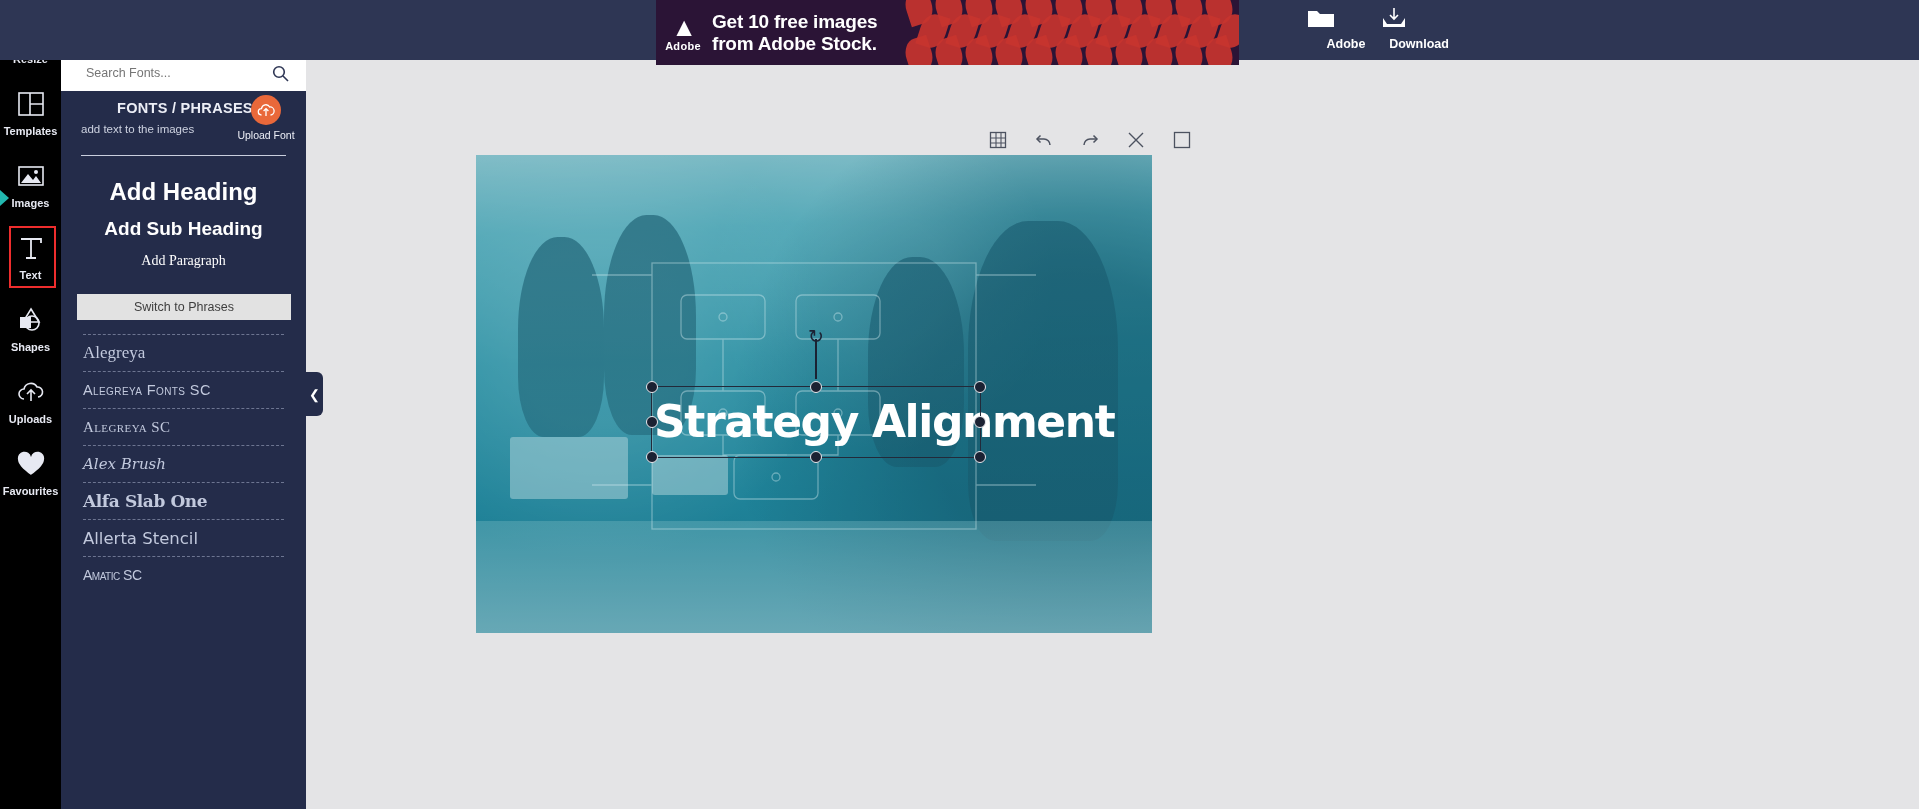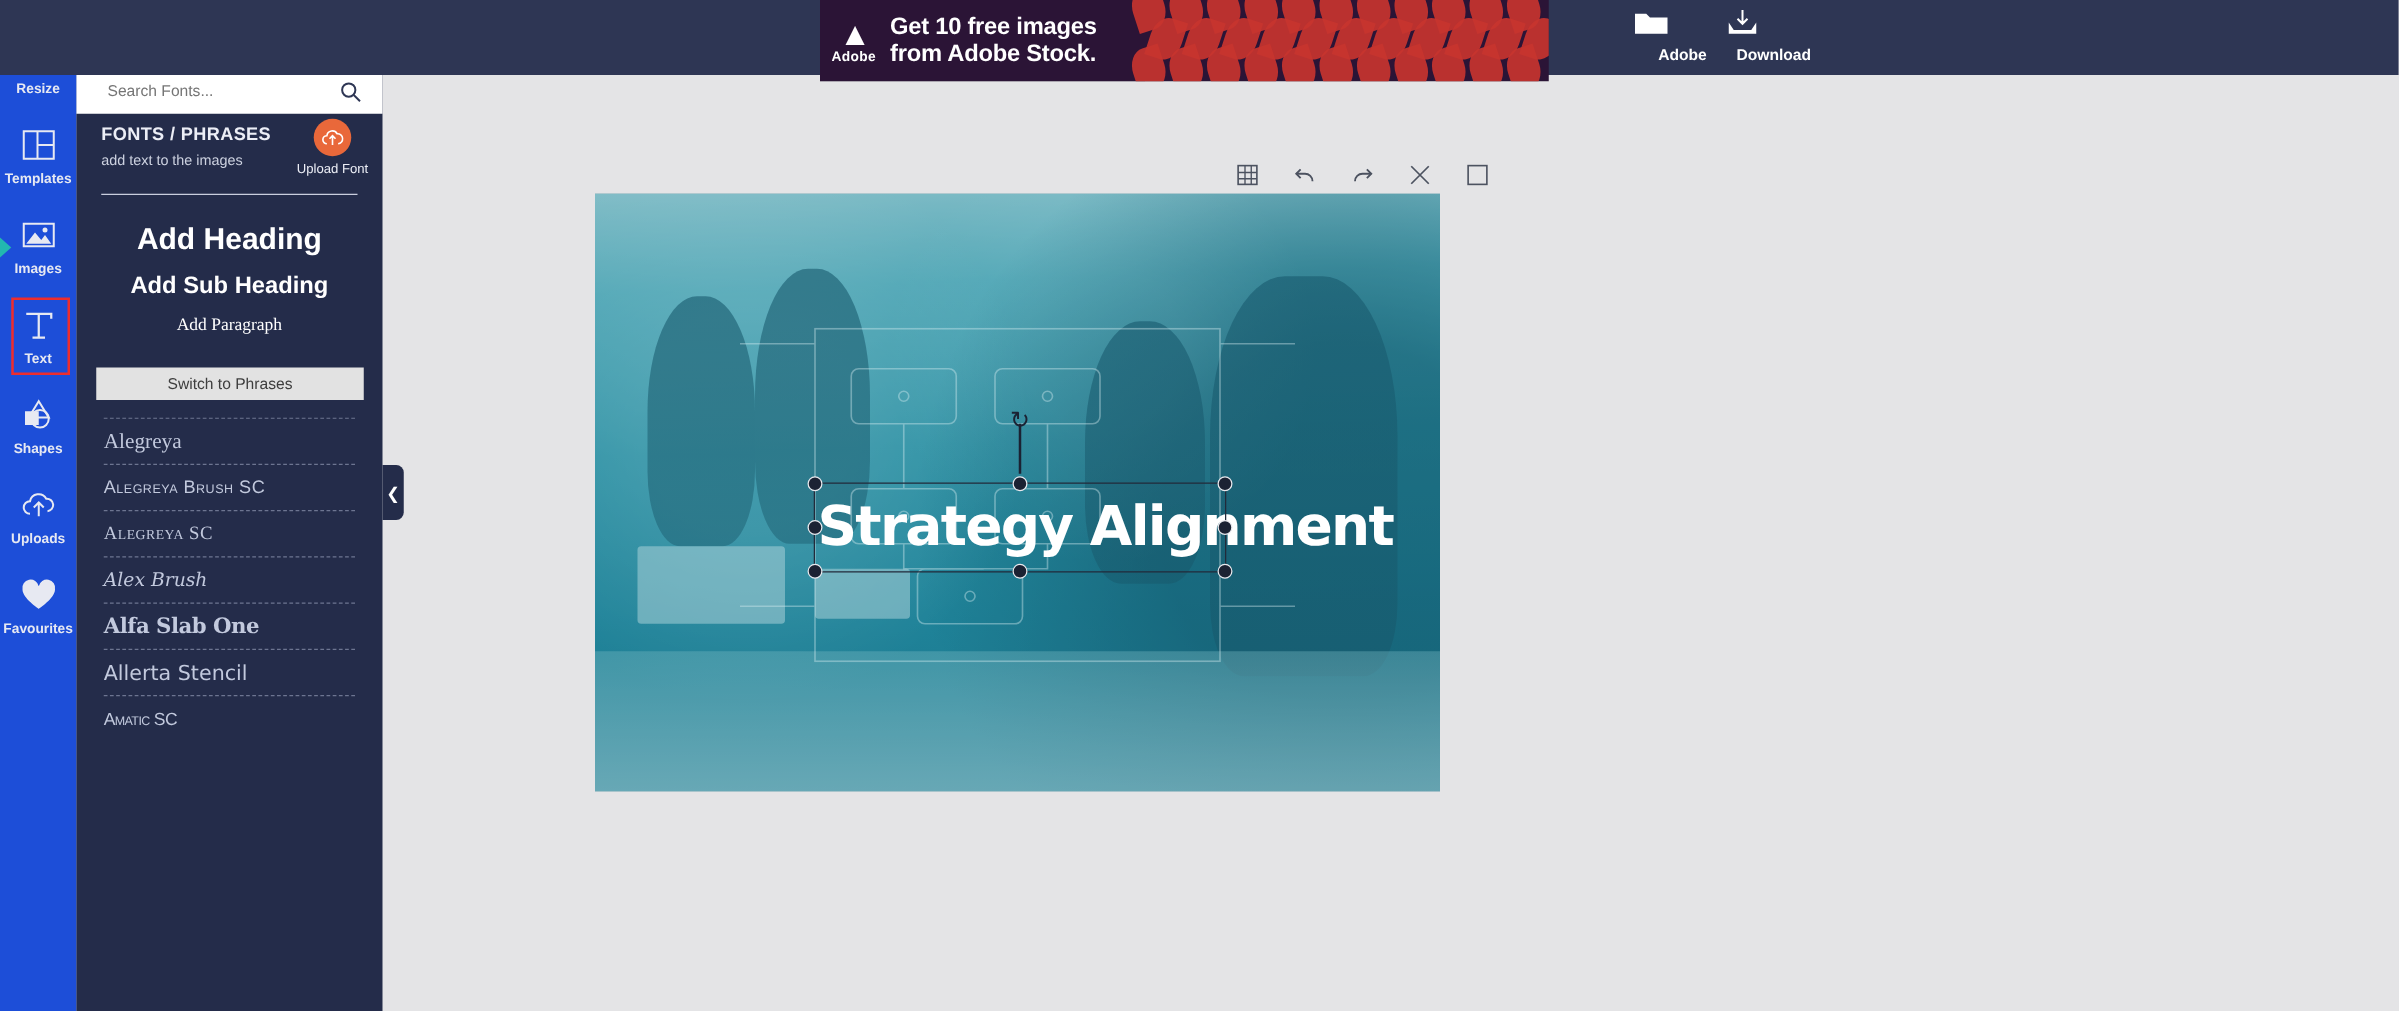--- a/index.html
+++ b/index.html
@@ -36,21 +36,21 @@
     color: #ffffff; cursor: pointer;
   }
   .topbtn .glyph { display: block; height: 28px; line-height: 28px; }
   .topbtn .lbl { display: block; font-size: 12.5px; font-weight: bold; margin-top: 3px; }
   #save-btn { left: 1306px; }
   #dl-btn { left: 1379px; }
 
   
   .rail {
     position: absolute; left: 0; top: 0; width: 61px; height: 809px;
-    background: #1d4ed8; z-index: 25; padding-top: 16px;
+    background: #000000; z-index: 25; padding-top: 4px;
   }
   .rail-item {
     width: 61px; height: 72px; display: flex; flex-direction: column;
     align-items: center; justify-content: center; cursor: pointer; position: relative;
   }
   .rail-item .ico { color: #e7e9f2; height: 34px; display:flex; align-items:center; justify-content:center;}
   .rail-item .lbl { color: #e7e9f2; font-size: 11px; font-weight: bold; margin-top: 4px; }
   .rail-item.selected::after {
     content:""; position:absolute; left: 9px; top: 6px; width: 43px; height: 58px;
     border: 2px solid #ee2d2d; pointer-events:none;
@@ -70,21 +70,21 @@
     position: absolute; left: 0; top: 55px; width: 245px; height: 36px;
     background: #fff; display:flex; align-items:center;
   }
   .searchbar input {
     border: 0; outline: 0; flex: 1; height: 34px; padding: 0 25px;
     font-size: 12.5px; color: #3b3b3b; font-family: "Liberation Sans", sans-serif;
     background: transparent;
   }
   .searchbar .sicon { width: 40px; text-align: center; color: #2e3654; font-size: 16px; cursor: pointer;}
   .panel-head { position: absolute; left: 0; top: 100px; width: 245px; padding: 0 20px; }
-  .panel-head h1 { color: #eceef6; font-size: 14.5px; font-weight: bold; letter-spacing: .3px; }
+  .panel-head h1 { color: #eceef6; font-size: 14.5px; font-weight: bold; letter-spacing: .3px; margin-left: 36px; }
   .panel-head p { color: #cdd2e0; font-size: 11.5px; margin-top: 7px; }
   .upload-font {
     position: absolute; right: 8px; top: -5px; width: 64px; text-align:center; cursor:pointer;
   }
   .upload-font .circ {
     width: 30px; height: 30px; border-radius: 50%; background: #e9683a; margin: 0 auto;
     display:flex; align-items:center; justify-content:center; color:#fff; font-size:15px;
   }
   .upload-font .lbl { color: #eceef6; font-size: 10.5px; margin-top: 4px; }
   .hr-line { position:absolute; left: 20px; top: 155px; width: 205px; height:1px; background:#c9cede;}
@@ -373,21 +373,21 @@
 
     <div class="font-list">
       <div class="font-row">
           <div class="sep"></div>
       </div>
       <div class="font-row">
         <div class="nm f1">Alegreya</div>
           <div class="sep"></div>
       </div>
       <div class="font-row">
-        <div class="nm f2">Alegreya Brush SC</div>
+        <div class="nm f2">Alegreya Fonts SC</div>
           <div class="sep"></div>
       </div>
       <div class="font-row">
         <div class="nm f3">Alegreya SC</div>
           <div class="sep"></div>
       </div>
       <div class="font-row">
         <div class="nm f4">Alex Brush</div>
           <div class="sep"></div>
       </div>

